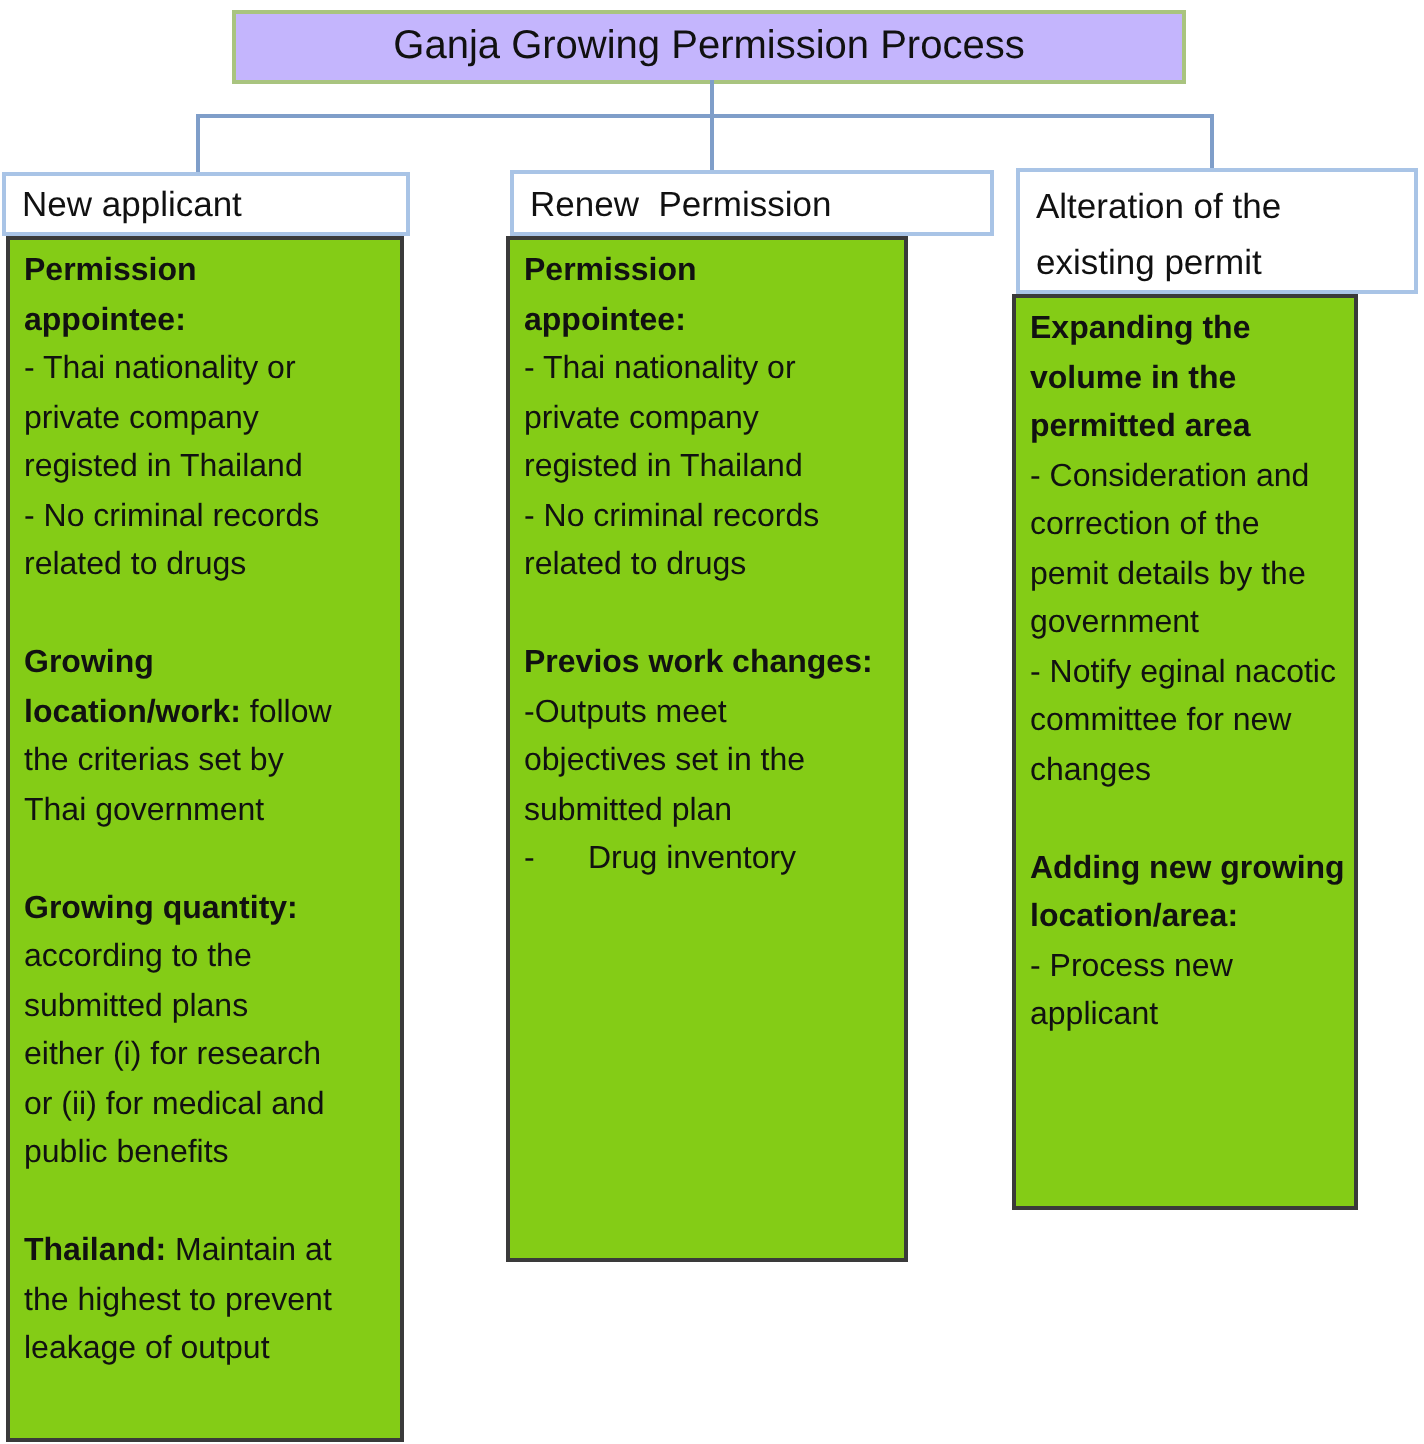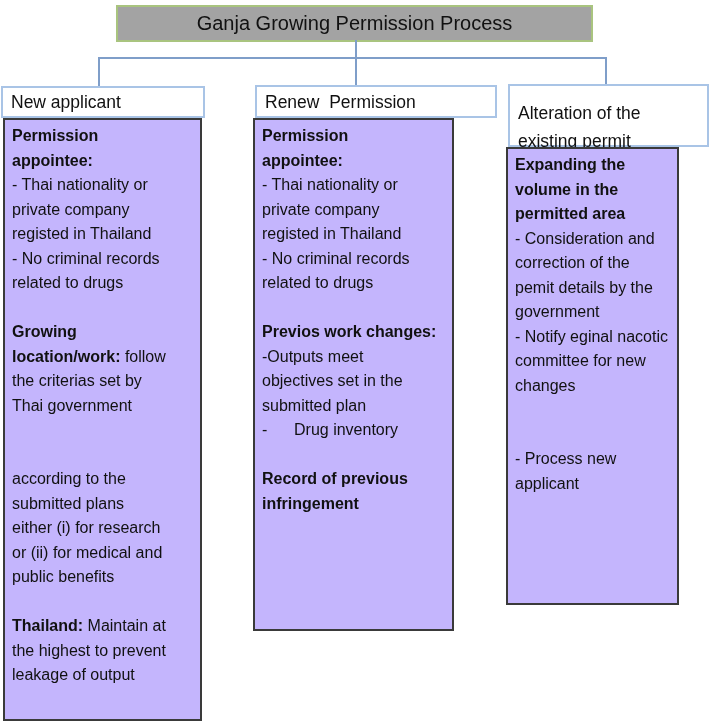--- a/index.html
+++ b/index.html
@@ -14,52 +14,52 @@
   }
   .title-box {
     position: absolute;
     left: 116px; top: 5px;
     width: 473px; height: 33px;
     border: 2px solid #a9c47f;
     display: flex;
     align-items: center;
     justify-content: center;
     font-size: 20px;
-    background: #a3a3a3;
+    background: #c4b5fd;
   }
   .connector { position: absolute; background: #7f9ec9; }
   .conn-v { width: 2px; }
   .conn-h { height: 2px; }
   .col-header {
     position: absolute;
     border: 2px solid #a9c4e6;
     background: #ffffff;
     display: flex;
     align-items: center;
     padding-left: 8px;
     font-size: 17.5px;
     line-height: 28px;
     white-space: pre-wrap;
     box-sizing: border-box;
   }
   .col-body {
     position: absolute;
     border: 2px solid #3a3a3a;
-    background: #c4b5fd;
+    background: #84cc16;
     box-sizing: border-box;
     padding: 4px 4px 0 7px;
     font-size: 16px;
     line-height: 24.5px;
     white-space: pre-wrap;
   }
   .col-body .b, .b { font-weight: bold; }
   
   #hdr-0 { left: 1px;   top: 86px; width: 204px; height: 32px; }
   #hdr-1 { left: 255px; top: 85px; width: 242px; height: 33px; }
-  #hdr-2 { left: 508px; top: 84px; width: 201px; height: 63px; align-items: flex-start; padding-top: 13px; }
+  #hdr-2 { left: 508px; top: 84px; width: 201px; height: 63px; align-items: flex-start; padding-top: 3px; }
   #body-0 { left: 3px;   top: 118px; width: 199px; height: 603px; }
   #body-1 { left: 253px; top: 118px; width: 201px; height: 513px; }
   #body-2 { left: 506px; top: 147px; width: 173px; height: 458px; }
 </style>
 </head>
 <body>
 
 <div class="page">
 
   <div class="title-box">
@@ -81,21 +81,21 @@
 private company
 registed in Thailand
 - No criminal records
 related to drugs
 
 </span><span class="b">Growing
 location/work:</span><span> follow
 the criterias set by
 Thai government
 
-</span><span>
+</span><span class="b">Growing quantity:</span><span>
 according to the
 submitted plans
 either (i) for research
 or (ii) for medical and
 public benefits
 
 </span><span class="b">Thailand:</span><span> Maintain at
 the highest to prevent
 leakage of output</span></div>
 
@@ -109,35 +109,35 @@
 registed in Thailand
 - No criminal records
 related to drugs
 
 </span><span class="b">Previos work changes:</span><span>
 -Outputs meet
 objectives set in the
 submitted plan
 -      Drug inventory
 
-</span><span class="b">Record of previous
-infringement</span></div>
+</span></div>
 
   <div class="col-header" id="hdr-2">
     <span>Alteration of the
 existing permit</span>
   </div>
   <div class="col-body" id="body-2"><span class="b">Expanding the
 volume in the
 permitted area</span><span>
 - Consideration and
 correction of the
 pemit details by the
 government
 - Notify eginal nacotic
 committee for new
 changes
 
-</span><span>
+</span><span class="b">Adding new growing
+location/area:</span><span>
 - Process new
 applicant</span></div>
 
 </div>
 
 </body></html>

